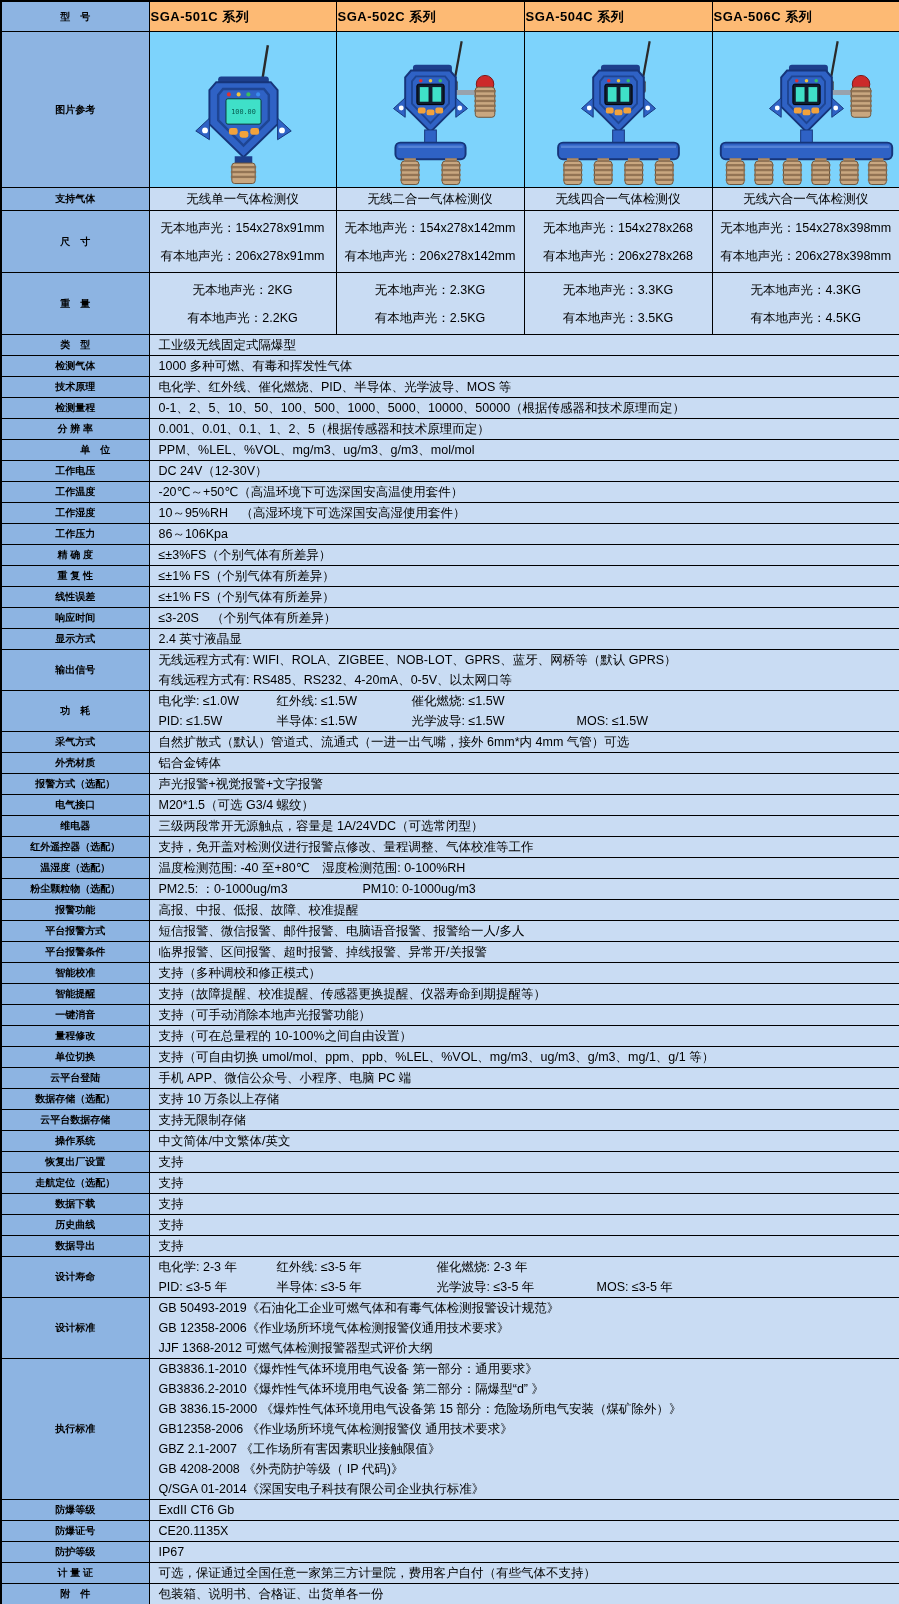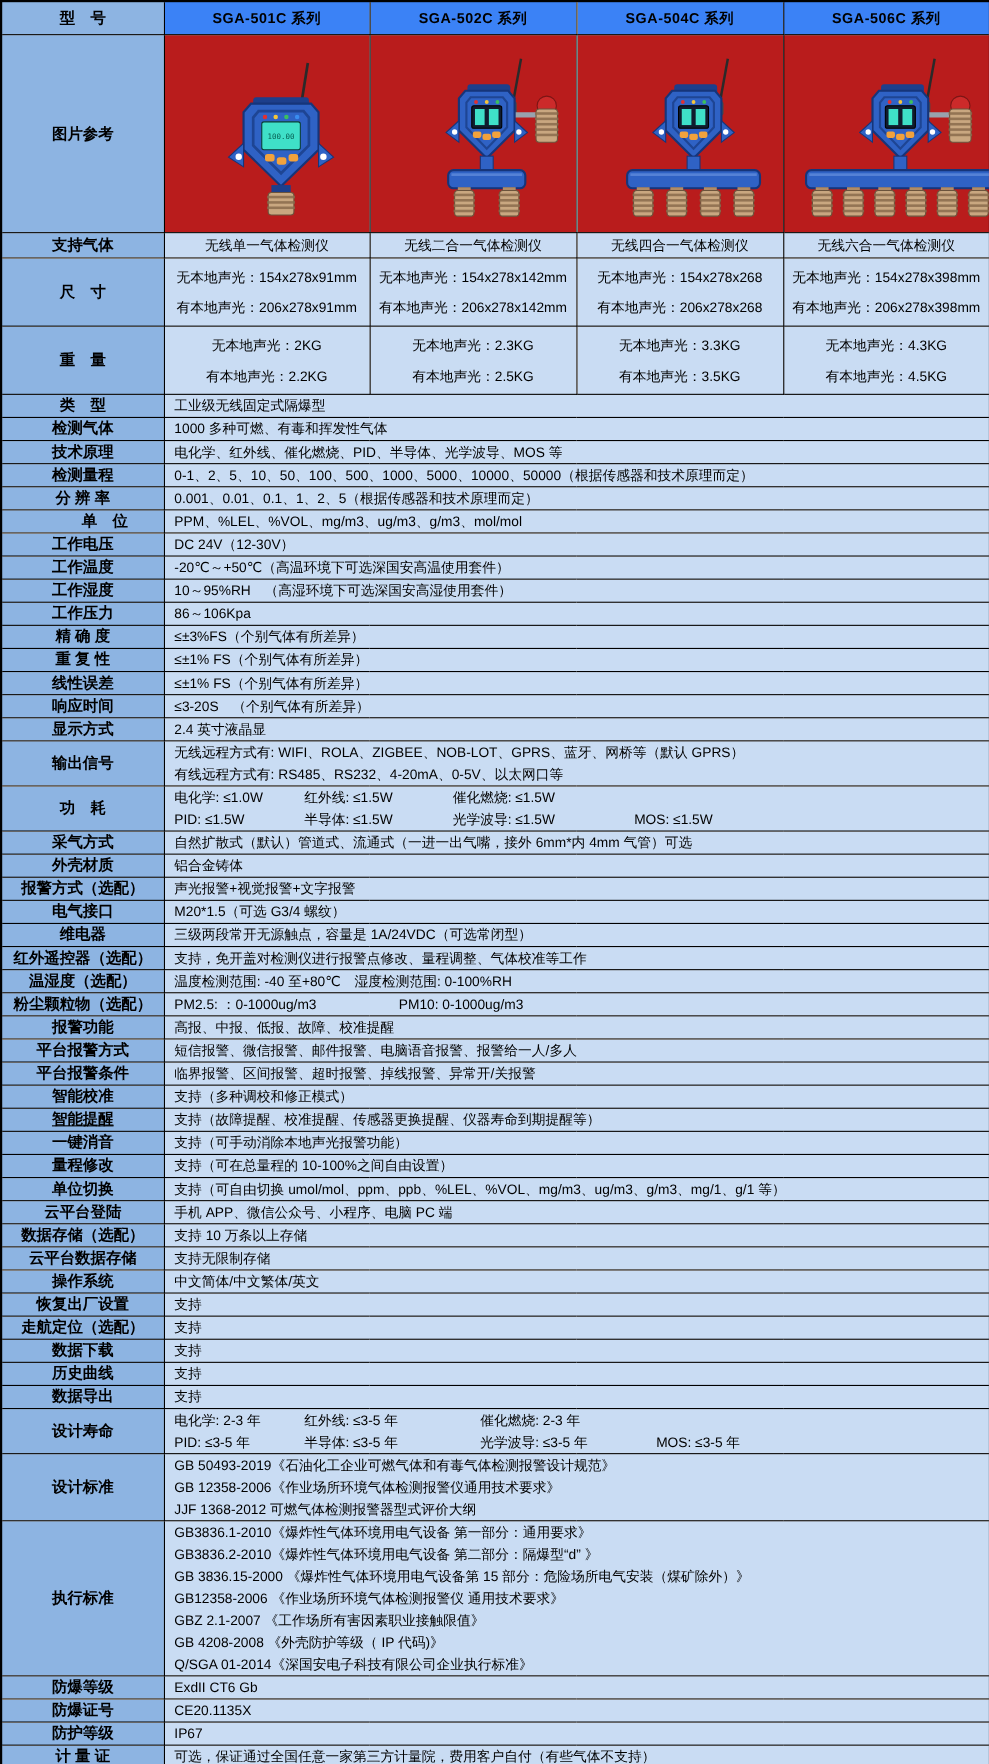--- a/index.html
+++ b/index.html
@@ -1,22 +1,22 @@
 <!DOCTYPE html>
 <html><head>
 <meta charset="utf-8">
 <style>
   html,body{margin:0;padding:0;background:#fff;}
   body{width:899px;font-family:"Liberation Sans","DejaVu Sans",sans-serif;color:#000;}
   #sheet{width:899px;}
   table{border-collapse:collapse;table-layout:fixed;width:899px;border:2px solid #000;}
   td{border:1px solid #000;overflow:hidden;vertical-align:middle;}
-  td.lbl{background:#8db4e2;text-align:center;font-weight:bold;font-size:14px;padding:0 2px;}
-  td.model{background:#3b82f6;text-align:center;font-weight:bold;font-size:13px;letter-spacing:.5px;}
-  td.imgcell{background:#b91c1c;text-align:center;padding:12px;}
+  td.lbl{background:#8db4e2;text-align:center;font-weight:bold;font-size:10px;padding:0 2px;}
+  td.model{background:#fdba74;text-align:left;font-weight:bold;font-size:13px;letter-spacing:.5px;}
+  td.imgcell{background:#7dd3fc;text-align:center;padding:0;}
   td.val{background:#c9dcf3;font-size:12.5px;}
   td.center{text-align:center;}
   td.wide{padding:0 0 0 9px;text-align:left;}
   .ln{height:20px;line-height:20px;white-space:nowrap;}
   .twoline div{height:28px;line-height:28px;}
   .seg{display:inline-block;}
   svg{display:block;margin:0 auto;}
 </style>
 </head>
 <body>
@@ -438,21 +438,21 @@
             <div class="ln"><span class="seg">临界报警、区间报警、超时报警、掉线报警、异常开/关报警</span></div>
           </td>
         </tr>
         <tr>
           <td class="lbl" style="height: 20px;">智能校准</td>
           <td class="val wide" colspan="4">
             <div class="ln"><span class="seg">支持（多种调校和修正模式）</span></div>
           </td>
         </tr>
         <tr>
-          <td class="lbl" style="height: 20px; text-decoration: underline;">智能提醒</td>
+          <td class="lbl" style="height: 20px;">智能提醒</td>
           <td class="val wide" colspan="4">
             <div class="ln"><span class="seg">支持（故障提醒、校准提醒、传感器更换提醒、仪器寿命到期提醒等）</span></div>
           </td>
         </tr>
         <tr>
           <td class="lbl" style="height: 20px;">一键消音</td>
           <td class="val wide" colspan="4">
             <div class="ln"><span class="seg">支持（可手动消除本地声光报警功能）</span></div>
           </td>
         </tr>

